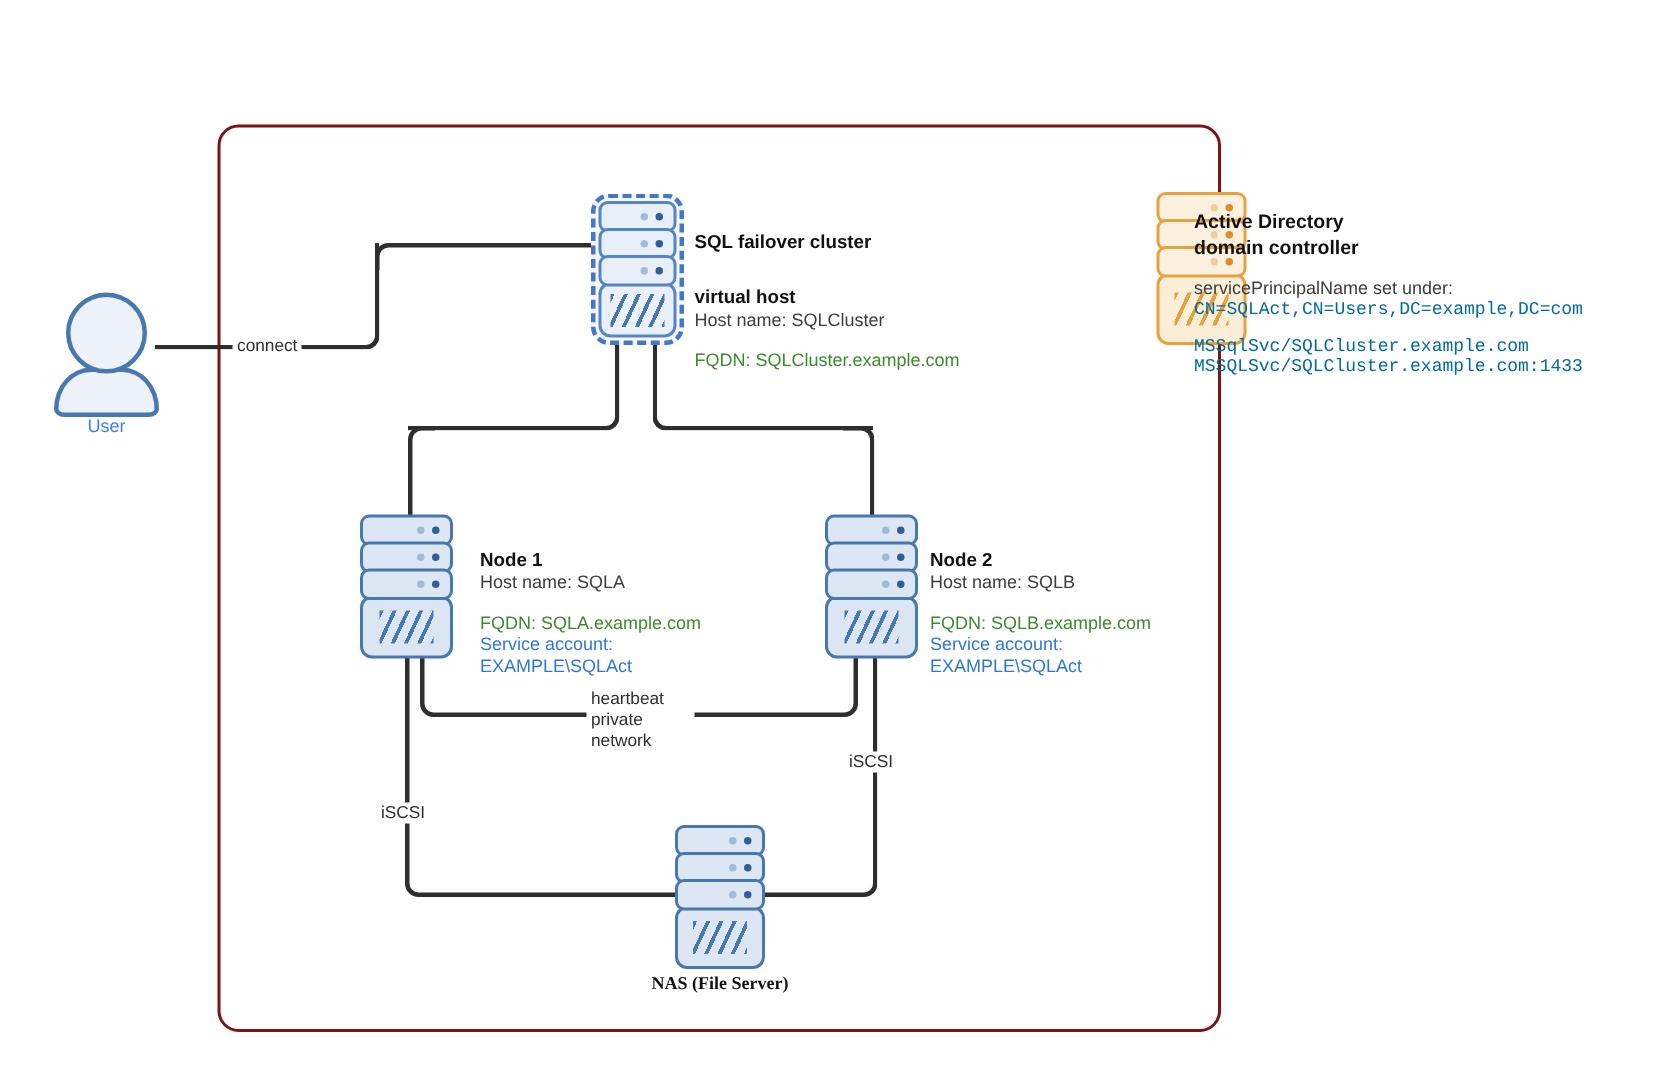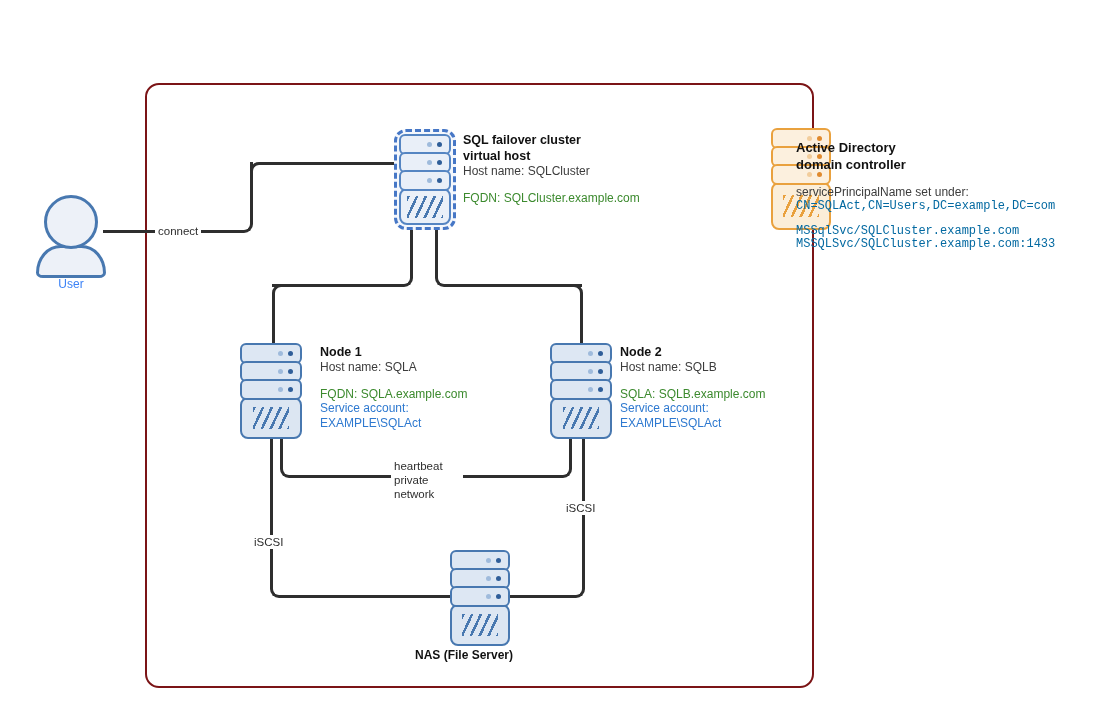--- a/index.html
+++ b/index.html
@@ -62,30 +62,30 @@
     border:3px solid #4878B0; border-radius:50%; background:#EDF1F8;
   }
   .user-body {
     left:36px; top:245px; width:70px; height:33px; z-index:3;
     border:3px solid #4878B0; background:#EDF1F8;
     border-radius:32px 32px 9px 9px / 36px 36px 7px 7px;
   }
 
   
   .txt { position:absolute; z-index:5; color:#3C3C3C; font-size:12px; line-height:14.5px; }
-  .ttl { font-weight:bold; color:#111; font-size:12.5px; line-height:16px; }
+  .ttl { font-weight:bold; color:#111; font-size:12.5px; line-height:16px;margin-top:21px; }
   .ttl-lg { font-weight:bold; color:#111; font-size:13px; line-height:16.5px; }
   .green { color:#3C8A2E;margin-top:12px; }
   .blue  { color:#2E79D0; }
   .mono  { font-family:"Liberation Mono", monospace; font-size:12px; line-height:13px; color:#0369a1; }
   .line-label {
     position:absolute; z-index:6; background:#ffffff; color:#2E2E2E;
     font-size:11.5px; line-height:14px; padding:0 3px; 
   }
-  .caption { font-weight:bold; color:#111; font-size:12px; text-align:left; }
+  .caption { font-weight:bold; color:#111; font-size:12px; text-align:center;font-family:Liberation Serif, serif; }
   .gap-sm { height:12px; }
 </style>
 </head>
 <body>
 
 <div id="stage">
 
   <div class="abs boundary"></div>
 
   <div class="ln c" style="left:103px; top:162px; width:150px; height:71px;
@@ -185,21 +185,21 @@
         <span class="dot dark"></span>
       </div>
     <div class="base">
         <div class="stripes"></div>
       </div>
   </div>
 
   <div class="txt" style="left:620px; top:344px;">
     <div class="ttl">Node 2</div>
     <div>Host name: SQLB</div>
-    <div class="green">SQLA: SQLB.example.com</div>
+    <div class="green">FQDN: SQLB.example.com</div>
     <div class="blue">Service account:</div>
     <div class="blue">EXAMPLE\SQLAct</div>
   </div>
 
   <div class="line-label" style="left:391px; top:459px; width:72px;">
     <div>heartbeat</div>
     <div>private</div>
     <div>network</div>
   </div>
 

